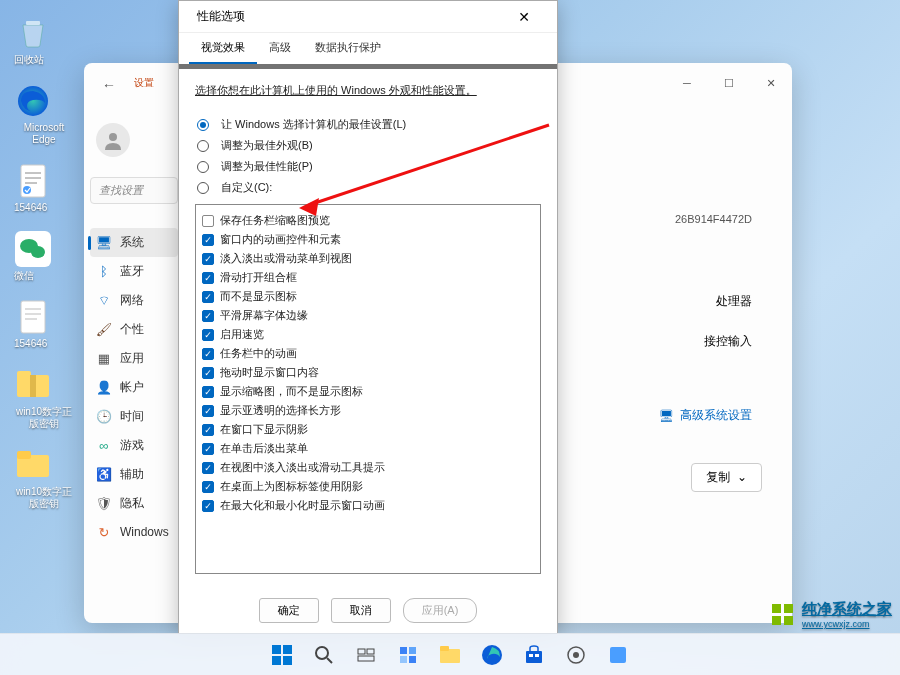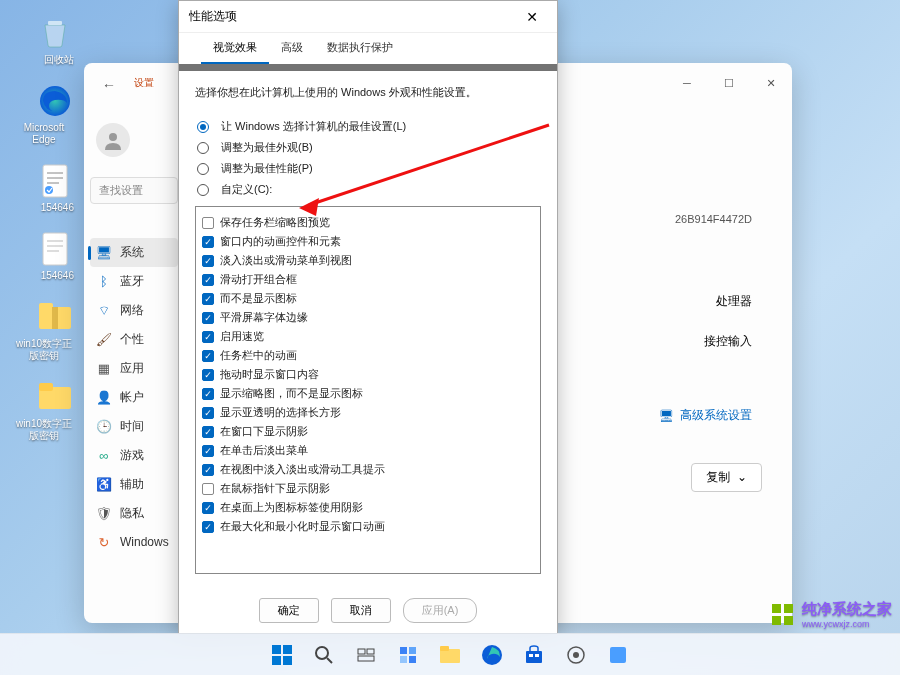--- a/index.html
+++ b/index.html
@@ -1,72 +1,72 @@
 <!DOCTYPE html>
 <html><head>
 <meta charset="utf-8">
 <style>
 * { margin: 0; padding: 0; box-sizing: border-box; font-family: "Segoe UI", "Microsoft YaHei", sans-serif; }
 body { width: 900px; height: 675px; overflow: hidden; position: relative; background: linear-gradient(135deg, #87b5e6 0%, #a8cded 40%, #c5dff5 70%, #b8d4ec 100%); }
 
 
 .desktop-icons { position: absolute; top: 10px; left: 10px; display: flex; flex-direction: column; gap: 8px; width: 68px; }
-.di { display: flex; flex-direction: column; align-items: flex-end; gap: 2px; padding: 4px; }
+.di { display: flex; flex-direction: column; align-items: flex-start; gap: 2px; padding: 4px; }
 .di .ico { width: 38px; height: 38px; display: flex; align-items: center; justify-content: center; }
 .di span { font-size: 10px; color: #fff; text-shadow: 0 1px 2px rgba(0,0,0,0.6); text-align: center; line-height: 1.2; }
 
 
 .settings-window { position: absolute; top: 63px; left: 84px; width: 708px; height: 560px; background: #fdfdfd; border-radius: 8px; box-shadow: 0 8px 30px rgba(0,0,0,0.2); display: flex; flex-direction: column; }
 .sw-titlebar { height: 40px; display: flex; align-items: center; padding: 0 0 0 10px; }
 .sw-back { width: 30px; height: 30px; display: flex; align-items: center; justify-content: center; font-size: 14px; color: #555; }
 .sw-title { font-size: 10px; margin-left: 10px; color: #c2410c; }
 .sw-ctrls { margin-left: auto; display: flex; }
 .sw-ctrls div { width: 42px; height: 30px; display: flex; align-items: center; justify-content: center; font-size: 11px; color: #555; }
 .sw-body { display: flex; flex: 1; overflow: hidden; }
 .sw-side { width: 100px; padding: 10px 6px; display: flex; flex-direction: column; gap: 2px; }
 .avatar { width: 34px; height: 34px; border-radius: 50%; background: #e8e8e8; display: flex; align-items: center; justify-content: center; margin: 10px 0 18px 6px; }
-.search { border: 1px solid #ddd; background: #fafafa; border-radius: 4px; padding: 5px 8px; font-size: 11px; color: #888; margin-bottom: 32px; }
+.search { border: 1px solid #ddd; background: #fafafa; border-radius: 4px; padding: 5px 8px; font-size: 11px; color: #888; margin-bottom: 22px; font-style: italic; }
 .nav-item { display: flex; align-items: center; gap: 8px; padding: 6px 6px; border-radius: 4px; font-size: 12px; color: #333; }
 .nav-item.sel { background: #eaeaea; }
 .nav-item.sel::before { content: ""; width: 3px; height: 14px; background: #0067c0; border-radius: 2px; position: absolute; margin-left: -8px; }
 .nav-item .nico { width: 16px; height: 16px; display: flex; align-items: center; justify-content: center; font-size: 13px; }
 .sw-main { flex: 1; padding: 18px 24px; position: relative; }
 .crumb { font-size: 12px; color: #666; margin-bottom: 10px; }
 .chead { font-size: 20px; font-weight: 600; margin-bottom: 18px; }
 .adv-link { color: #0067c0; font-size: 12px; display: inline-flex; align-items: center; gap: 6px; margin-top: 24px; }
 .copy-btn { position: absolute; right: 30px; top: 360px; border: 1px solid #ccc; background: #fff; padding: 5px 14px; font-size: 12px; border-radius: 4px; }
 
 
 .perf { position: absolute; top: 0; left: 178px; width: 380px; height: 634px; background: #fff; border: 1px solid #aaa; display: flex; flex-direction: column; box-shadow: 0 4px 20px rgba(0,0,0,0.25); }
-.perf-tb { height: 32px; display: flex; align-items: center; padding: 0 10px; font-size: 12px; border-bottom: 1px solid #eee; }
+.perf-tb { height: 32px; display: flex; align-items: center; padding: 0 18px; font-size: 12px; border-bottom: 1px solid #eee; }
 .perf-x { margin-left: auto; width: 30px; height: 24px; display: flex; align-items: center; justify-content: center; font-size: 14px; }
-.tabs { display: flex; padding: 0 22px; border-bottom: 7px solid #737373; }
+.tabs { display: flex; padding: 0 10px; border-bottom: 5px solid #737373; }
 .tab { padding: 7px 12px; font-size: 11px; color: #333; }
 .tab.active { border-bottom: 2px solid #0067c0; color: #000; }
 .perf-body { flex: 1; padding: 14px 16px; font-size: 11px; color: #222; overflow: hidden; display: flex; flex-direction: column; }
-.desc { margin-bottom: 16px; }
+.desc { margin-bottom: 16px; text-decoration: underline; }
 .radio-row { display: flex; align-items: center; gap: 12px; padding: 3px 0 3px 2px; font-size: 11px; }
 .radio { width: 12px; height: 12px; border: 1.5px solid #555; border-radius: 50%; display: inline-flex; align-items: center; justify-content: center; }
 .radio.sel { border-color: #0067c0; }
 .radio.sel::after { content: ""; width: 6px; height: 6px; background: #0067c0; border-radius: 50%; }
 .fx-list { margin-top: 6px; border: 1px solid #888; flex: 1; padding: 6px 6px; overflow-y: auto; }
 .fx-row { display: flex; align-items: center; gap: 6px; padding: 2px 0; font-size: 11px; }
 .cb { width: 12px; height: 12px; border: 1px solid #888; border-radius: 2px; display: inline-flex; align-items: center; justify-content: center; font-size: 9px; color: #fff; }
 .cb.on { background: #0067c0; border-color: #0067c0; }
 .perf-foot { padding: 10px; display: flex; justify-content: center; gap: 12px; }
 .pbtn { border: 1px solid #bbb; background: #fdfdfd; padding: 4px 18px; font-size: 11px; border-radius: 3px; }
 .pbtn.disabled { color: #aaa; border-radius: 11px; }
 .arrow { position: absolute; top: 120px; left: 294px; width: 260px; height: 180px; pointer-events: none; }
 
 
 .taskbar { position: absolute; bottom: 0; left: 0; width: 100%; height: 42px; background: rgba(243,246,252,0.9); backdrop-filter: blur(10px); display: flex; align-items: center; justify-content: center; gap: 6px; border-top: 1px solid rgba(0,0,0,0.05); }
 .tb-ico { width: 36px; height: 36px; display: flex; align-items: center; justify-content: center; border-radius: 4px; }
 
 
-.wm { position: absolute; right: 8px; bottom: 46px; display: flex; align-items: center; gap: 6px; color: #8b5cf6; font-size: 15px; font-weight: 600; text-shadow: 0 1px 2px rgba(0,0,0,0.4); }
+.wm { position: absolute; right: 8px; bottom: 46px; display: flex; align-items: center; gap: 6px; color: #0369a1; font-size: 15px; font-weight: 600; text-shadow: 0 1px 2px rgba(0,0,0,0.4); text-decoration: underline; }
 
 
 svg { display: block; }
 </style>
 </head>
 <body>
 
 <div class="desktop-icons">
   <div class="di">
     <div class="ico">
@@ -100,20 +100,30 @@
           <line x1="8" y1="15" x2="24" y2="15" stroke="#888"></line>
           <line x1="8" y1="20" x2="20" y2="20" stroke="#888"></line>
           <circle cx="10" cy="27" r="4" fill="#4a9eff"></circle>
           <path d="M8 27 L10 29 L13 25" stroke="#fff" stroke-width="1.2" fill="none"></path>
         </svg>
       </div>
     <span>154646</span>
   </div>
   <div class="di">
     <div class="ico">
+        <svg width="36" height="36" viewBox="0 0 36 36">
+          <rect width="36" height="36" rx="6" fill="#fff"></rect>
+          <ellipse cx="14" cy="15" rx="9" ry="7" fill="#2aae67"></ellipse>
+          <ellipse cx="23" cy="21" rx="7" ry="6" fill="#2aae67"></ellipse>
+        </svg>
+      </div>
+    <span>微信</span>
+  </div>
+  <div class="di">
+    <div class="ico">
         <svg width="32" height="36" viewBox="0 0 32 36">
           <rect x="4" y="2" width="24" height="32" rx="2" fill="#fff" stroke="#ccc"></rect>
           <line x1="8" y1="10" x2="24" y2="10" stroke="#bbb"></line>
           <line x1="8" y1="15" x2="24" y2="15" stroke="#bbb"></line>
           <line x1="8" y1="20" x2="20" y2="20" stroke="#bbb"></line>
         </svg>
       </div>
     <span>154646</span>
   </div>
   <div class="di">
@@ -294,24 +304,20 @@
           <span class="cb on">✓</span>
           <span>在窗口下显示阴影</span>
         </div>
         <div class="fx-row">
           <span class="cb on">✓</span>
           <span>在单击后淡出菜单</span>
         </div>
         <div class="fx-row">
           <span class="cb on">✓</span>
           <span>在视图中淡入淡出或滑动工具提示</span>
-        </div>
-        <div class="fx-row">
-          <span class="cb"></span>
-          <span>在鼠标指针下显示阴影</span>
         </div>
         <div class="fx-row">
           <span class="cb on">✓</span>
           <span>在桌面上为图标标签使用阴影</span>
         </div>
         <div class="fx-row">
           <span class="cb on">✓</span>
           <span>在最大化和最小化时显示窗口动画</span>
         </div>
       </div>

